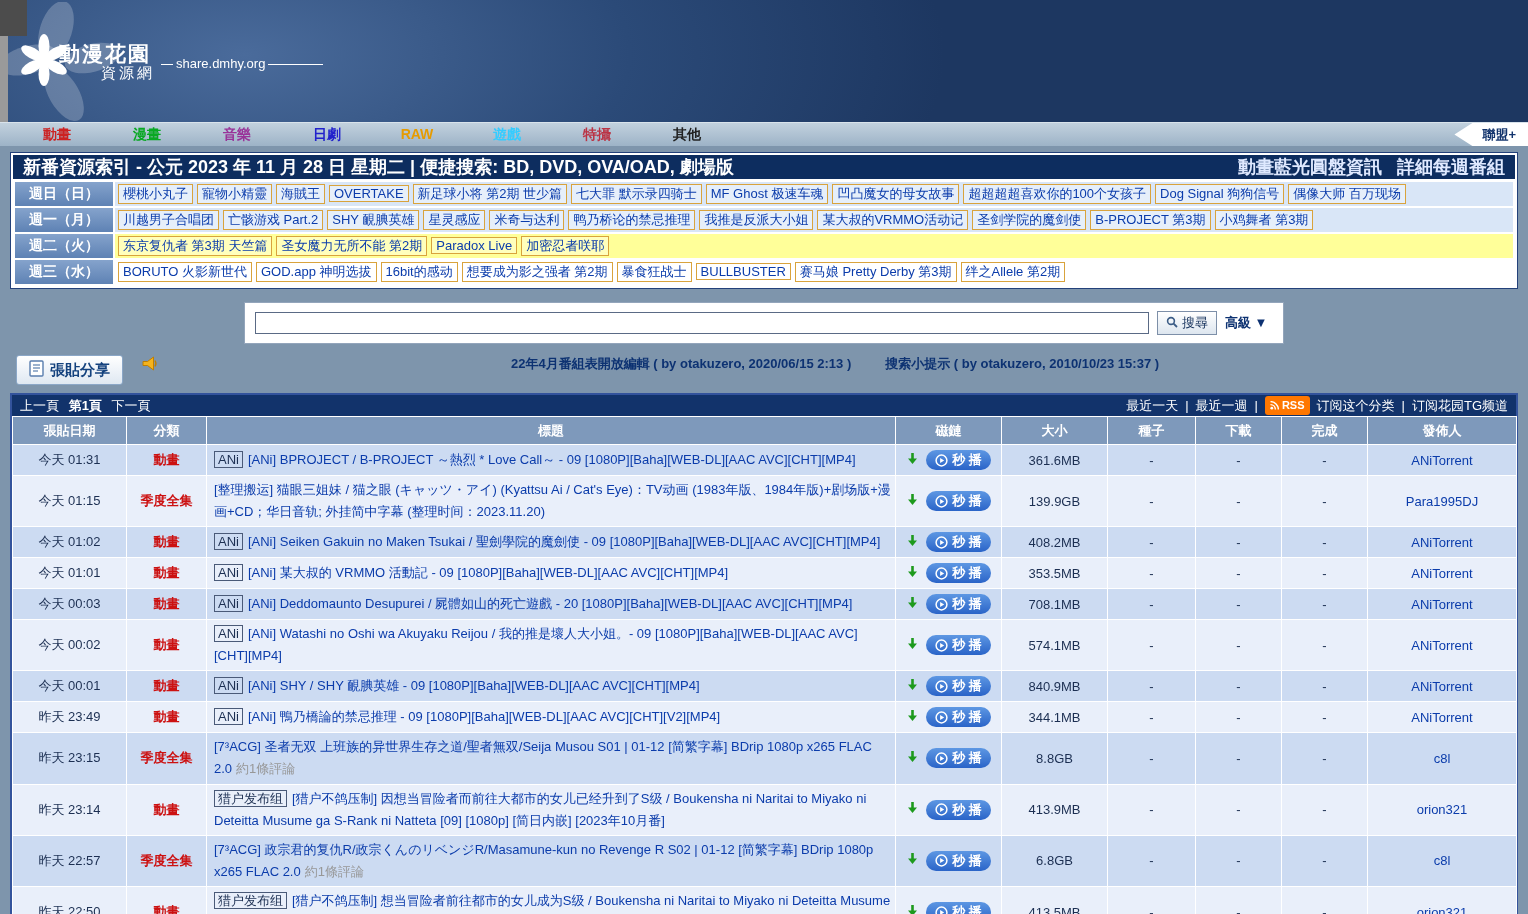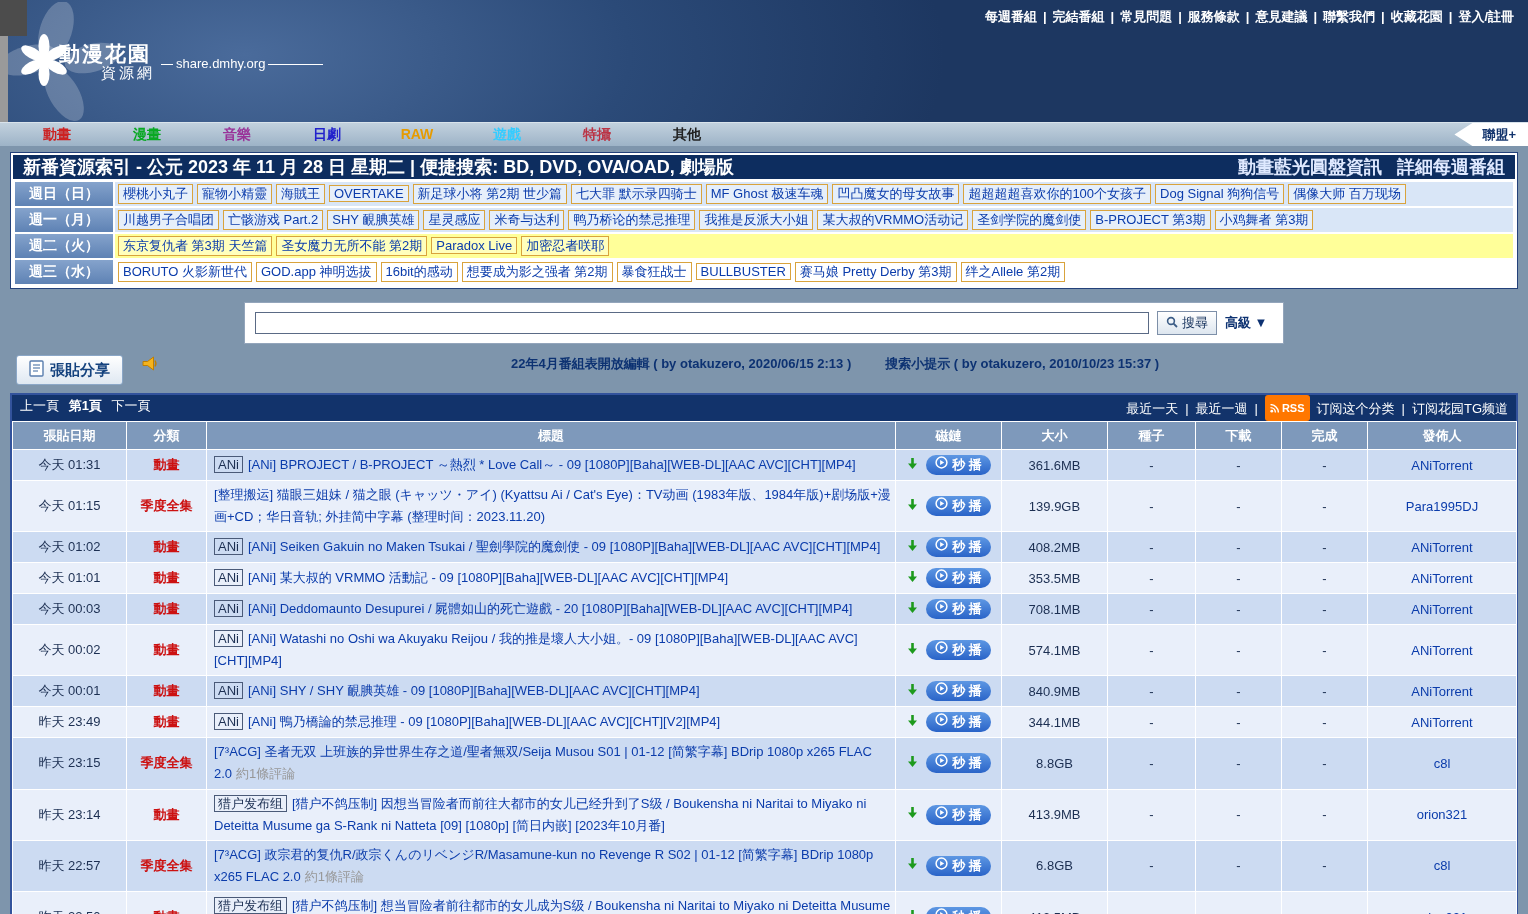--- a/index.html
+++ b/index.html
@@ -61,47 +61,44 @@
 
   
   .listing-panel{margin:8px 10px 0;border:2px solid #33539c;background:#fff;}
   .pagebar{display:flex;justify-content:space-between;background:#12336b;color:#fff;
     font-size:13px;line-height:21px;padding:0 8px;}
   .pagebar a{color:#fff;text-decoration:none;}
   .pagebar-left a,.pagebar-left .current{margin-right:6px;}
   .current{font-weight:bold;}
   .pagebar-right{display:flex;align-items:center;gap:7px;}
   .rss-badge{display:inline-flex;align-items:center;gap:3px;background:#f70;color:#fff;
-    font-size:11px;font-weight:bold;border-radius:3px;padding:0 5px;height:26px;}
+    font-size:11px;font-weight:bold;border-radius:3px;padding:0 5px;height:19px;}
   .list-table{width:100%;border-collapse:collapse;table-layout:fixed;}
   .list-table th{background:#7e99bb;color:#fff;font-size:13px;height:25px;border:1px solid #fff;font-weight:bold;}
   .list-table td{border:1px solid #fff;font-size:13px;padding:3px 4px;text-align:center;
     color:#1c2f52;height:24px;vertical-align:middle;word-wrap:break-word;}
   tr.odd td{background:#ccdbf2;} tr.even td{background:#e9effa;}
   .c-title{text-align:left !important;line-height:1.7;padding-left:7px !important;}
   .cat-link{color:#cc1111;text-decoration:none;font-weight:bold;}
   .title-link{color:#0b3cab;text-decoration:none;}
   .tag-box{border:1px solid #4a5a78;padding:0 3px;margin-right:5px;color:#1c2f52;}
   .comment-link{color:#979797;text-decoration:none;margin-left:4px;}
   .c-magnet{white-space:nowrap;}
   .magnet-arrow{vertical-align:middle;margin-right:7px;display:inline-block;}
-  .play-btn{display:inline-flex;align-items:flex-start;gap:4px;background:linear-gradient(#5d97e3,#2a64c8);
+  .play-btn{display:inline-flex;align-items:center;gap:4px;background:linear-gradient(#5d97e3,#2a64c8);
     color:#fff;border-radius:10px;padding:1px 9px;font-size:13px;font-weight:bold;vertical-align:middle;}
   .pub-link{color:#0b3cab;text-decoration:none;}
 </style>
 </head>
 <body>
 
 <header class="banner">
   <div class="corner-a"></div>
   <div class="corner-b"></div>
 
-  <nav class="top-menu">
-    
-  <a>每週番組</a><span class="sep">|</span><a>完結番組</a><span class="sep">|</span><a>常見問題</a><span class="sep">|</span><a>服務條款</a><span class="sep">|</span><a>意見建議</a><span class="sep">|</span><a>聯繫我們</a><span class="sep">|</span><a>收藏花園</a><span class="sep">|</span><a>登入/註冊</a></nav>
 
   <span class="flower">
     <svg width="130" height="122" viewBox="0 0 130 122">
       <g fill="rgba(255,255,255,0.22)">
         <ellipse cx="52" cy="28" rx="16" ry="30" transform="rotate(18 52 28)"></ellipse>
         <ellipse cx="24" cy="58" rx="14" ry="30" transform="rotate(75 24 58)"></ellipse>
         <ellipse cx="60" cy="92" rx="15" ry="30" transform="rotate(150 60 92)"></ellipse>
         <ellipse cx="88" cy="56" rx="14" ry="28" transform="rotate(255 88 56)"></ellipse>
       </g>
       <g fill="#ffffff">

